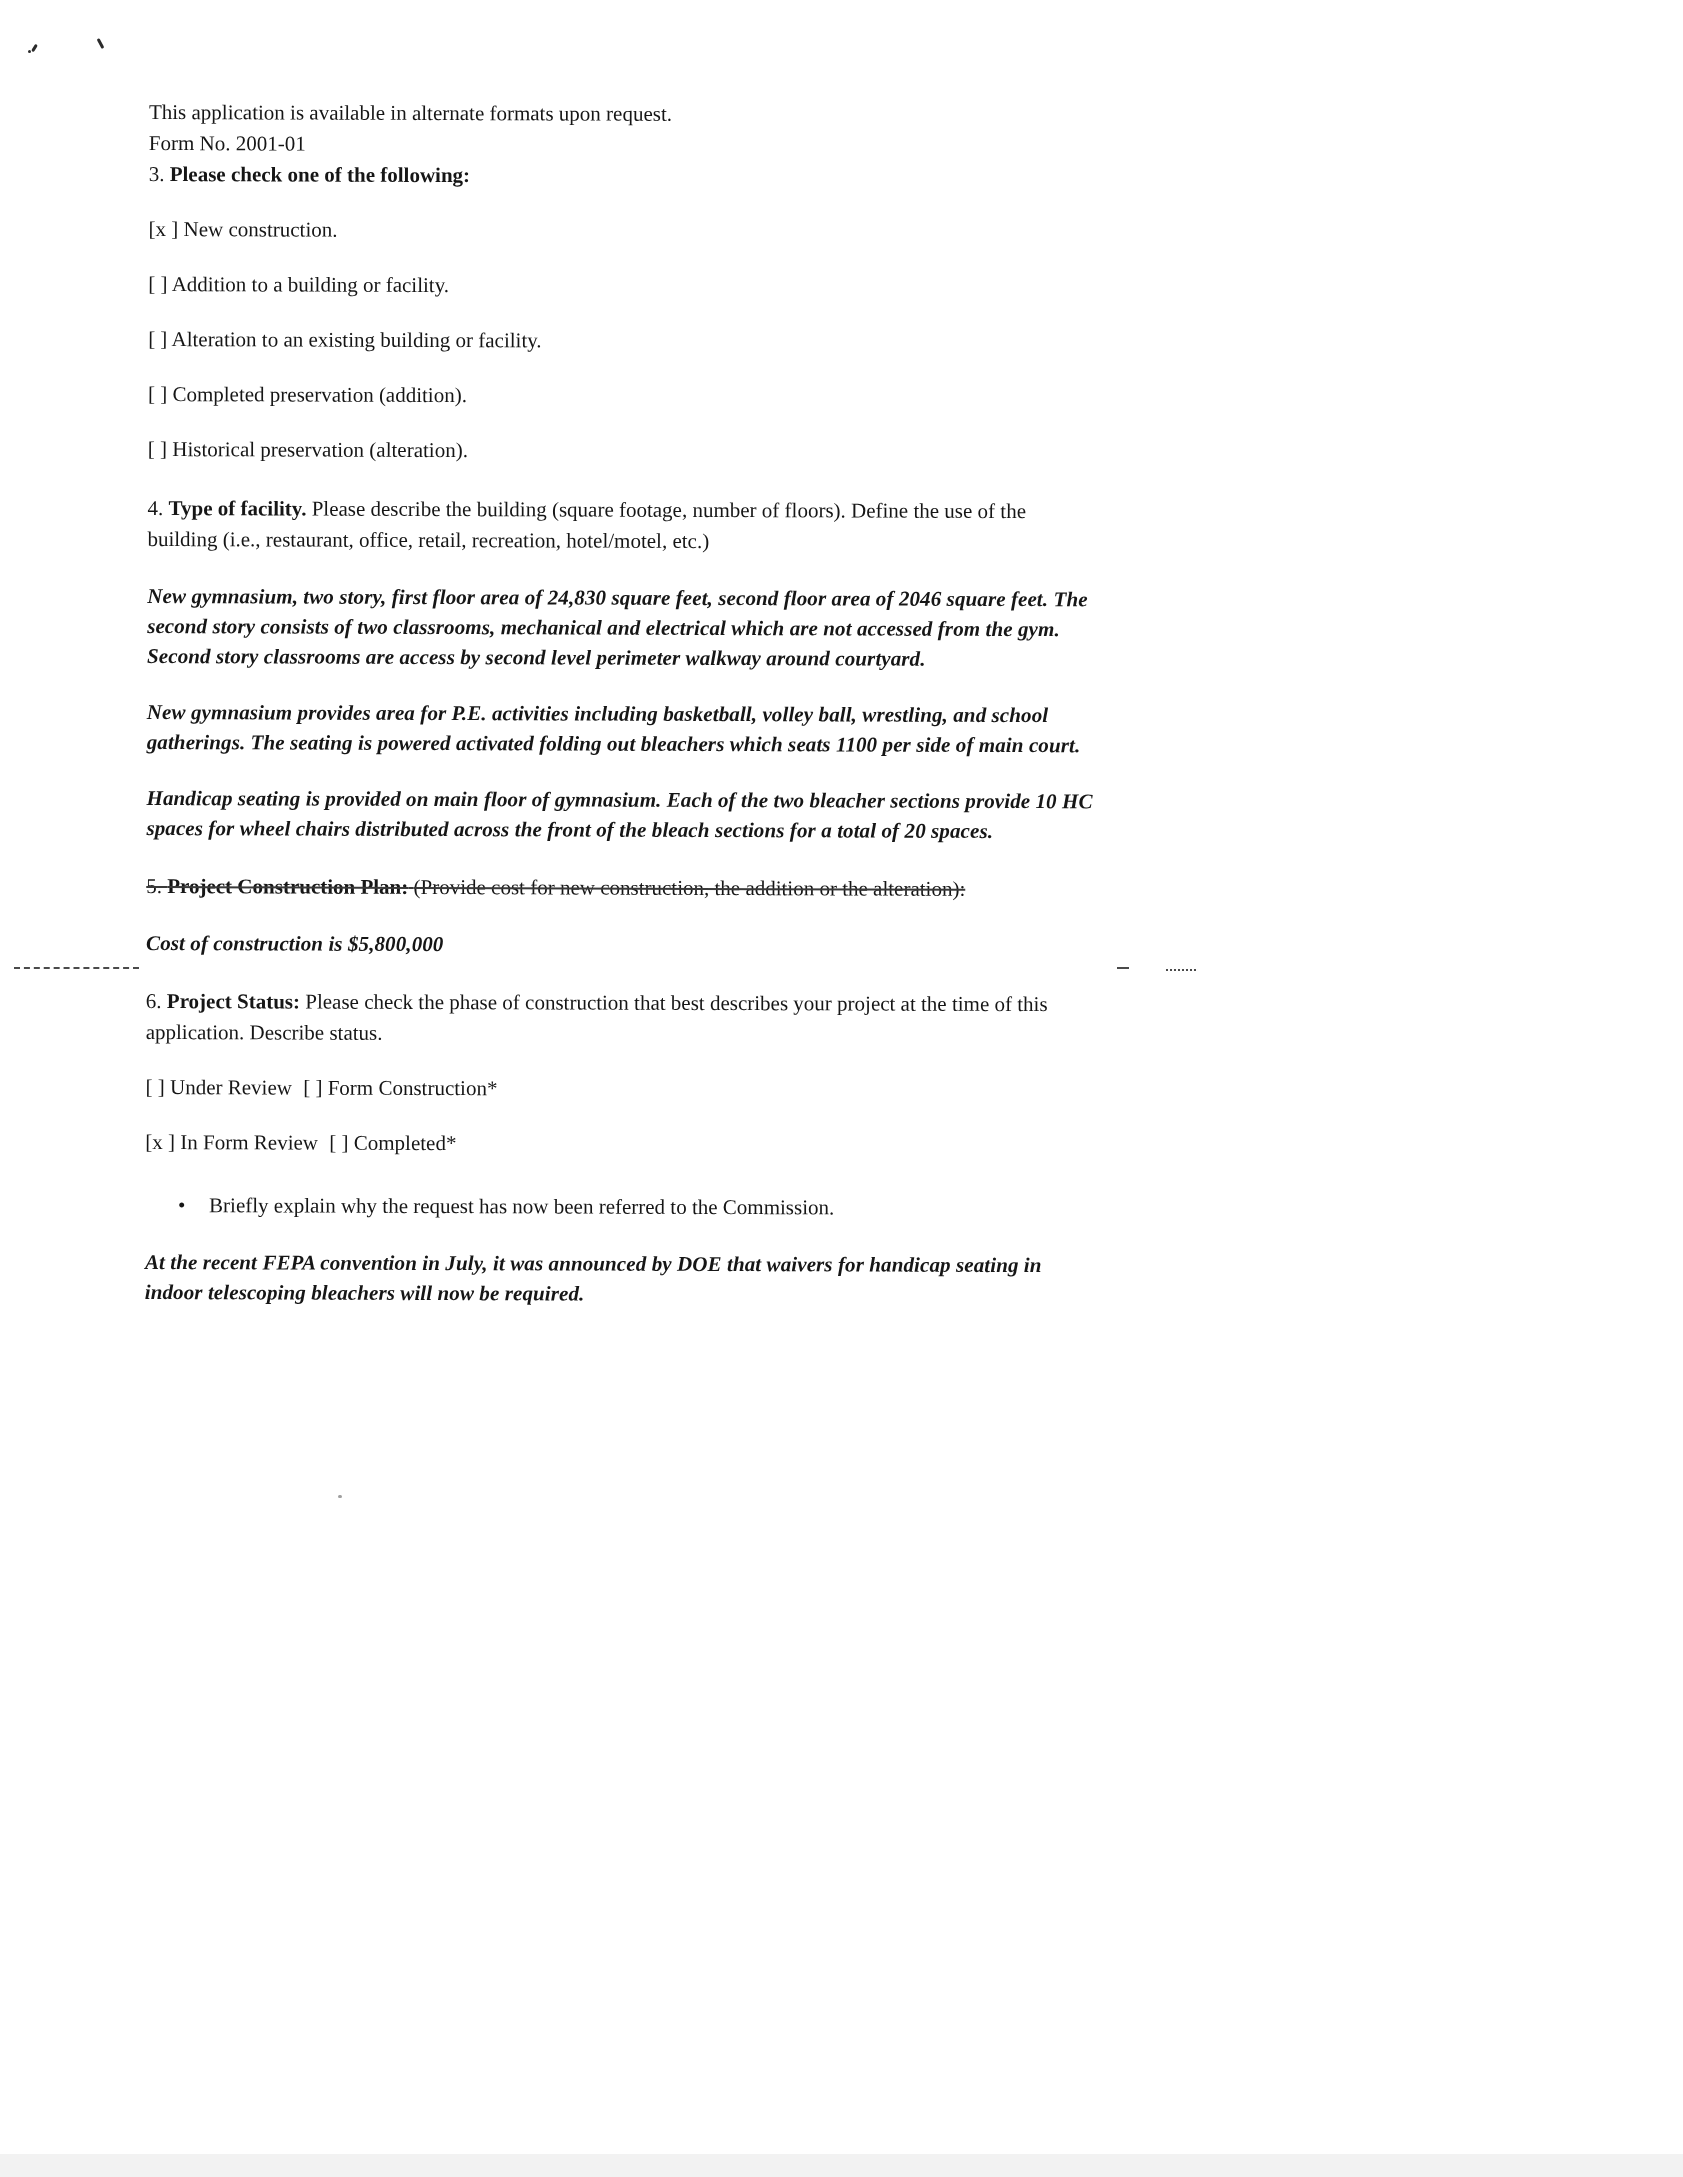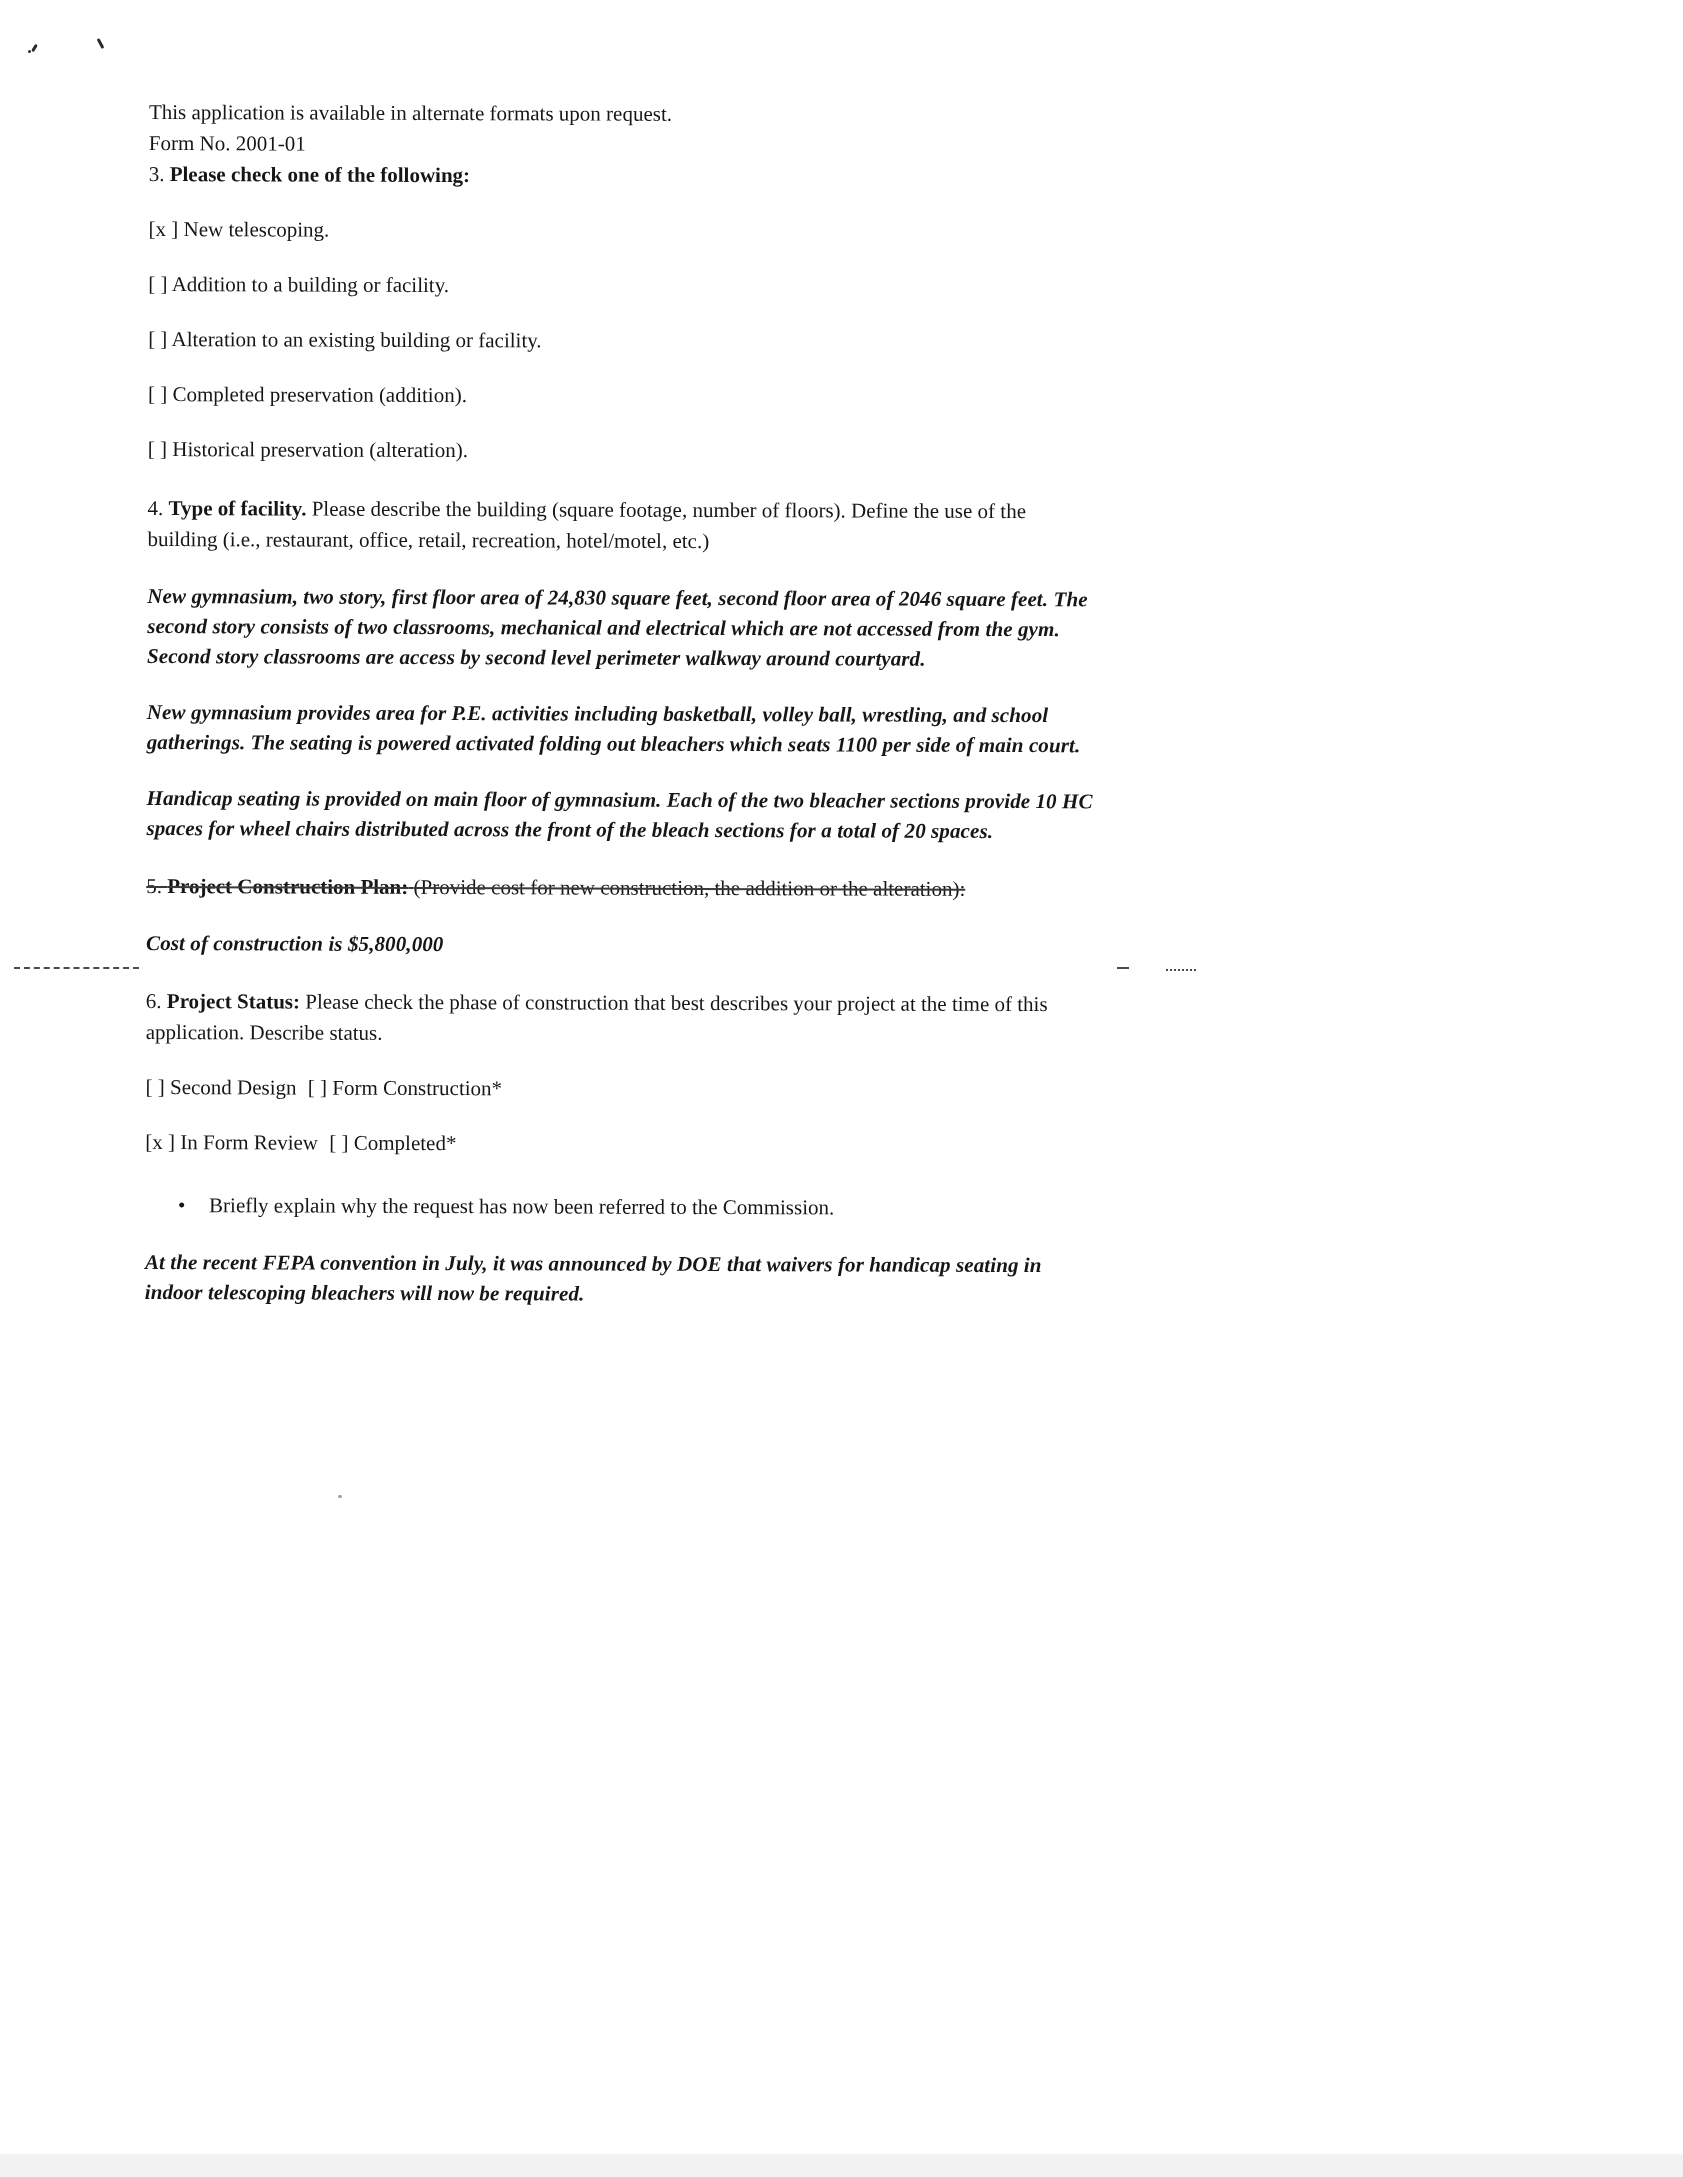--- a/index.html
+++ b/index.html
@@ -82,21 +82,21 @@
 
   <div class="content">
 
     <p class="txt">This application is available in alternate formats upon request.</p>
     <p class="txt">Form No. 2001-01</p>
 
     <p class="txt heading"><span>3.</span>
       <b>Please check one of the following:</b></p>
 
     <p class="txt opt"><span class="cb">[x ]</span>
-      <span>New telescoping.</span></p>
+      <span>New construction.</span></p>
 
     <p class="txt opt"><span class="cb">[ ]</span>
       <span>Addition to a building or facility.</span></p>
 
     <p class="txt opt"><span class="cb">[ ]</span>
       <span>Alteration to an existing building or facility.</span></p>
 
     <p class="txt opt"><span class="cb">[ ]</span>
       <span>Completed preservation (addition).</span></p>
 
@@ -115,21 +115,21 @@
       <b>Project Construction Plan:</b>
       <span>(Provide cost for new construction, the addition or the alteration):</span></p>
 
     <p class="ans">Cost of construction is $5,800,000</p>
 
     <p class="txt sec"><span>6.</span>
       <b>Project Status:</b>
       <span>Please check the phase of construction that best describes your project at the time of this application. Describe status.</span></p>
 
     <p class="txt opt"><span class="cb">[ ]</span>
-      <span>Second Design</span>
+      <span>Under Review</span>
       <span class="cb gap">[ ]</span>
       <span>Form Construction*</span></p>
 
     <p class="txt opt"><span class="cb">[x ]</span>
       <span>In Form Review</span>
       <span class="cb gap">[ ]</span>
       <span>Completed*</span></p>
 
     <p class="txt bullet"><span class="bullet-glyph">•</span><span>Briefly explain why the request has now been referred to the Commission.</span></p>
 

